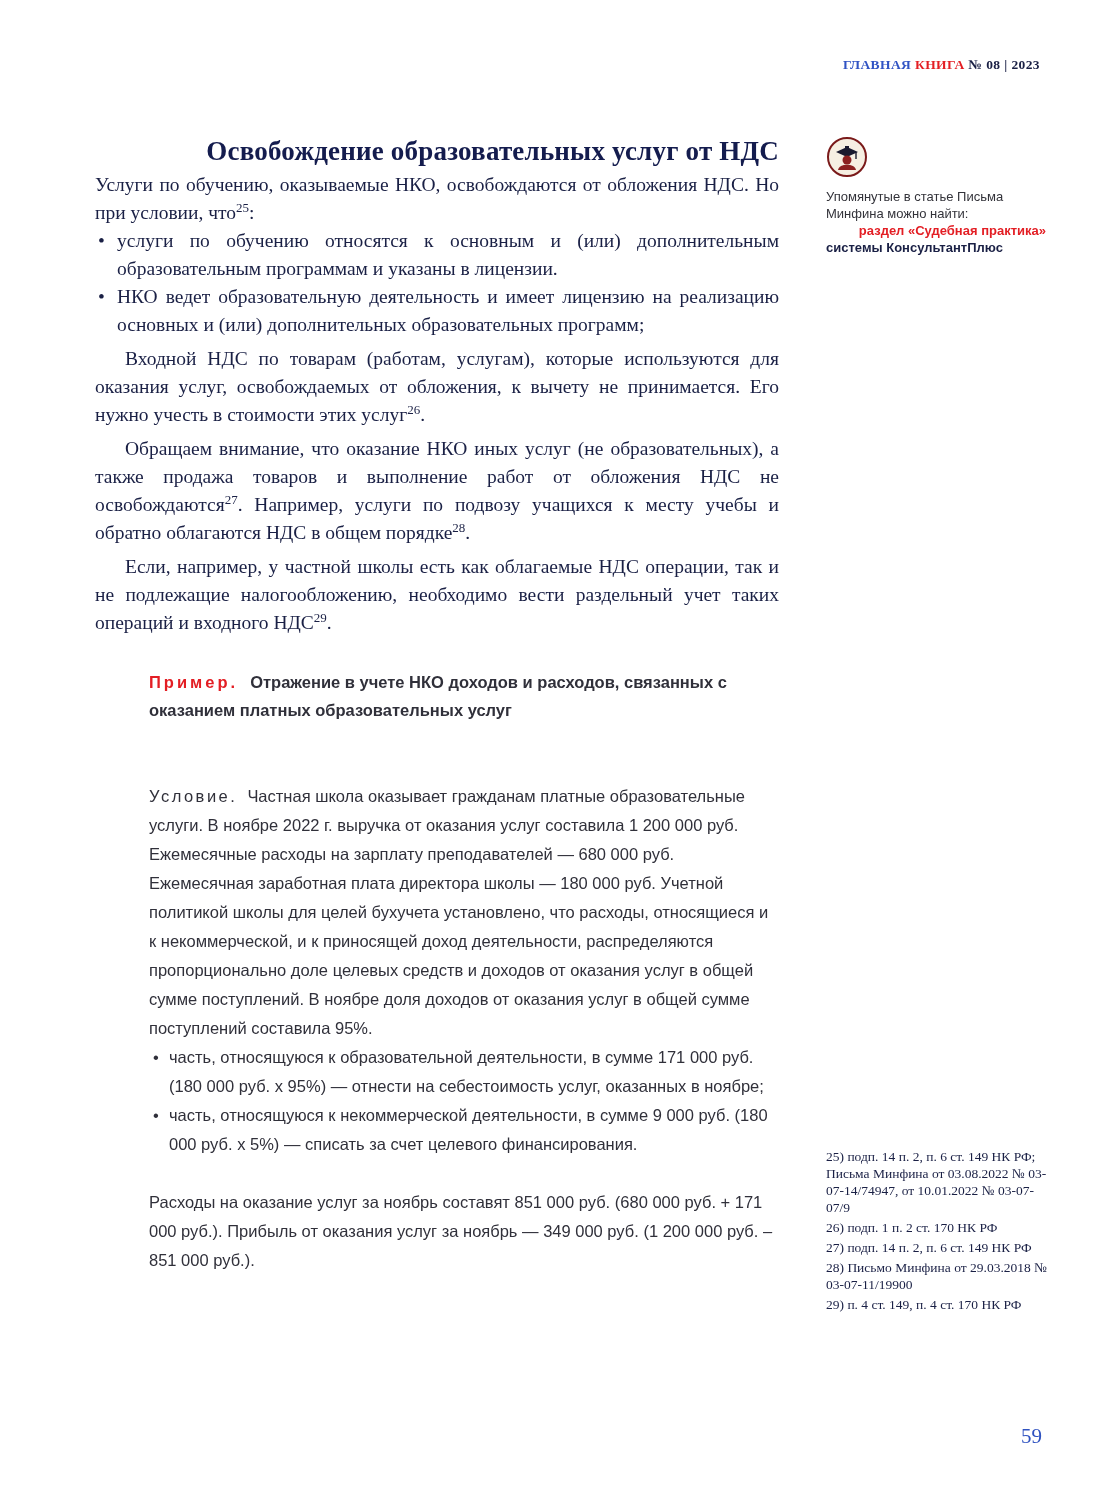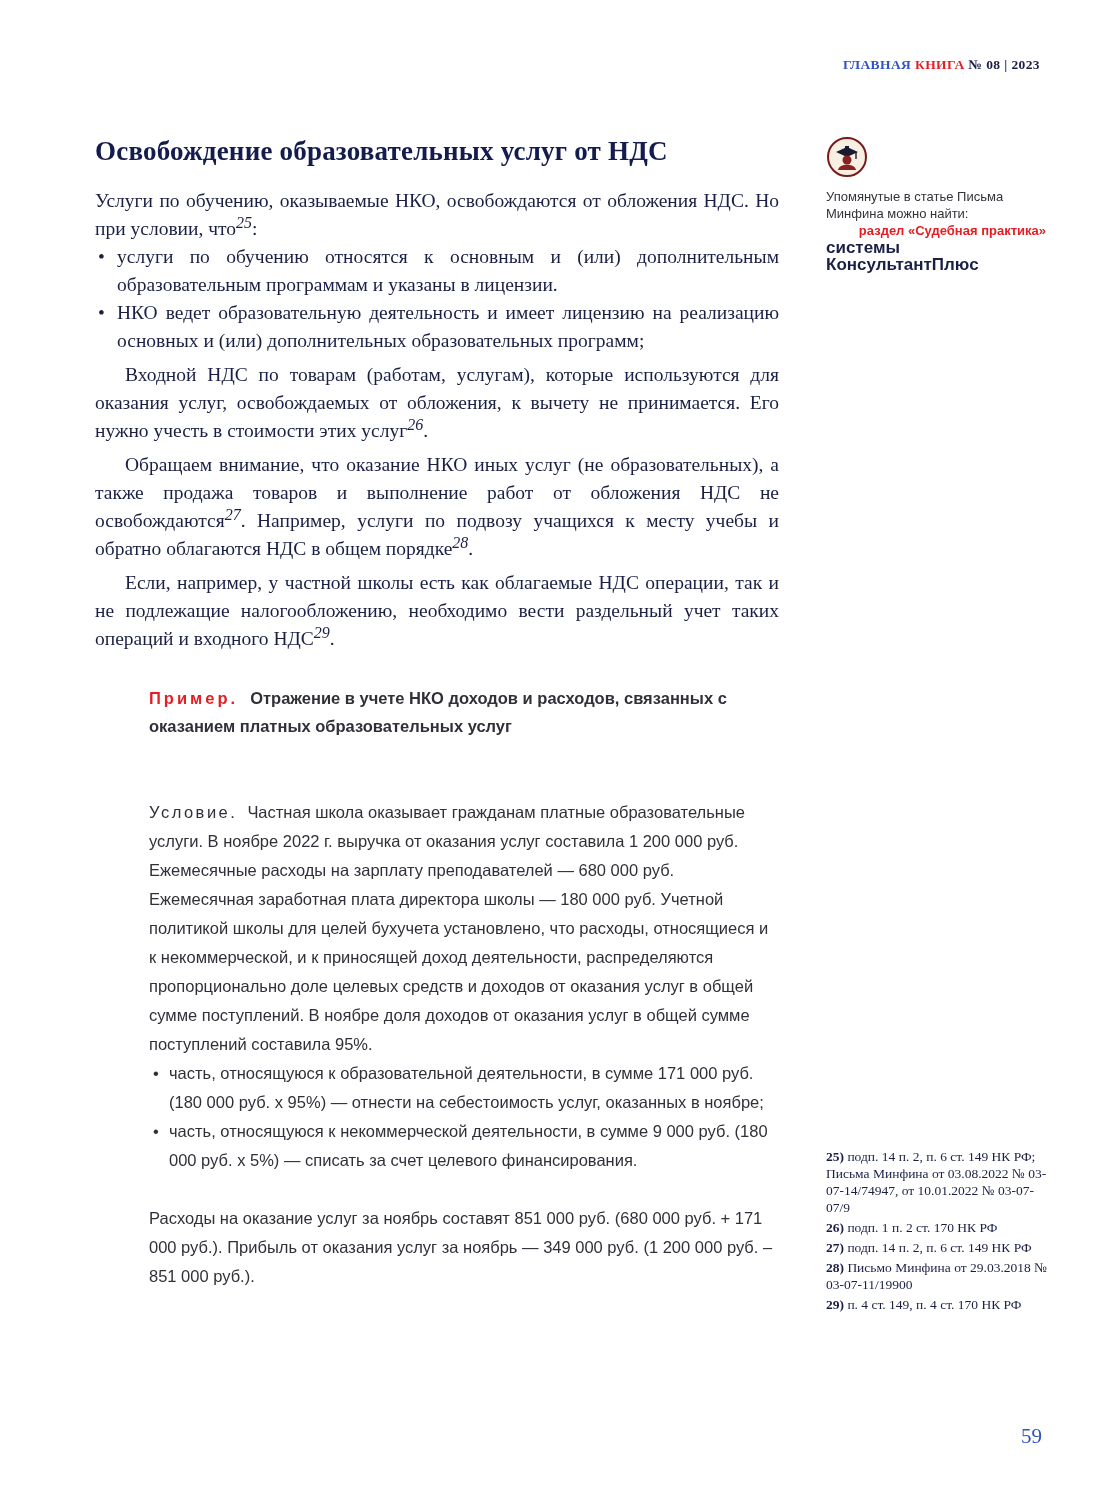--- a/index.html
+++ b/index.html
@@ -18,28 +18,28 @@
     font-weight: bold; font-size: 13.5px; letter-spacing: 0.4px;
     color: #1a2045; white-space: nowrap;
   }
   .brand-blue { color: #3053c4; }
   .brand-red  { color: #e31e24; }
 
   
   .main-col { position: absolute; left: 95px; top: 136px; width: 684px; }
   .article-title {
     font-size: 27px; font-weight: bold; color: #141c4e;
-    letter-spacing: 0.2px; margin-bottom: 20px;
+    letter-spacing: 0.2px; margin-bottom: 4px; text-align: right;
   }
   .body-p {
     font-size: 19.5px; line-height: 28px; color: #1a2045;
     text-align: justify;
   }
   .indent { text-indent: 30px; margin-top: 6px; }
-  sup.fn { font-size: 16px; vertical-align: super; line-height: 0; font-style: italic; }
+  sup.fn { font-size: 13px; vertical-align: super; line-height: 0; }
 
   ul.bullets { list-style: none; }
   ul.bullets li {
     position: relative; padding-left: 22px;
     font-size: 19.5px; line-height: 28px; text-align: justify; color: #1a2045;
   }
   ul.bullets li::before { content: "\2022"; position: absolute; left: 3px; }
 
   
   .example {
@@ -55,29 +55,29 @@
   ul.ex-bullets { list-style: none; }
   ul.ex-bullets li { position: relative; padding-left: 20px; }
   ul.ex-bullets li::before { content: "\2022"; position: absolute; left: 4px; }
 
   
   .sidebar { position: absolute; left: 826px; top: 136px; width: 220px;
     font-family: "Liberation Sans", sans-serif; }
   .sidebar-icon { width: 42px; height: 42px; margin-bottom: 10px; display: block; }
   .note-text { font-size: 13px; line-height: 17px; color: #33333a; }
   .note-ref-red  { font-size: 13px; line-height: 17px; font-weight: bold; color: #e31e24; text-align: right; }
-  .note-ref-dark { font-size: 17px; line-height: 17px; font-weight: bold; color: #1a2045; }
+  .note-ref-dark { font-size: 13px; line-height: 17px; font-weight: bold; color: #1a2045; }
 
   .footnotes {
     position: absolute; left: 826px; top: 1148px; width: 222px;
     font-family: "Liberation Serif", serif;
     font-size: 13.5px; line-height: 17px; color: #1a2045;
   }
   .footnote { margin-bottom: 3px; }
-  .footnote b { font-weight: bold; }
+  .footnote b { font-weight: normal; }
 
   .page-number {
     position: absolute; right: 62px; top: 1424px;
     font-family: "Liberation Serif", serif;
     font-size: 21px; color: #2f52c0;
   }
 </style>
 </head>
 <body>
 

